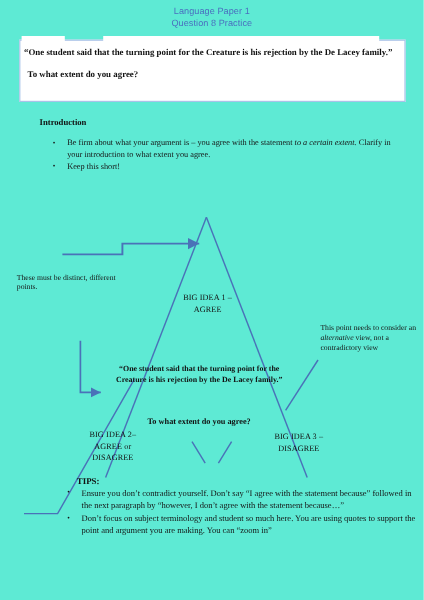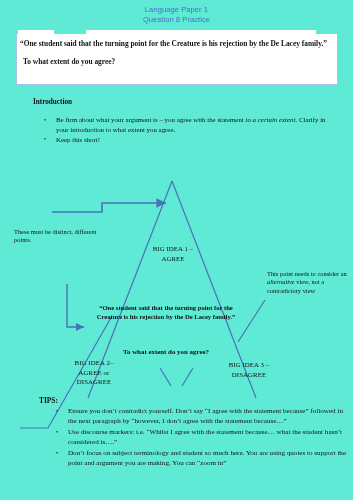--- a/index.html
+++ b/index.html
@@ -175,21 +175,21 @@
     line-height: 8.4px;
     color: #151515;
   }
   #annot-left  { left: 14px;  top: 228px; width: 96px; }
   #annot-right { left: 267px; top: 270px; width: 82px; }
   .annot i { font-style: italic; }
 
   
   .tips-heading {
     position: absolute;
-    left: 39px;
+    left: 64px;
     top: 396px;
     font-weight: bold;
     font-size: 7.4px;
     color: #111111;
   }
   .tips-list {
     position: absolute;
     left: 52px;
     top: 406px;
     width: 296px;
@@ -284,21 +284,17 @@
   <div class="annot" id="annot-right"><span>This point needs to consider an </span><i>alternative</i><span> view, not a contradictory view</span></div>
 
   <div class="tips-heading">TIPS:</div>
   <ul class="tips-list">
     <li>
       <span class="bullet">•</span>
       <span>Ensure you don’t contradict yourself. Don’t say “I agree with the statement because” followed in the next paragraph by “however, I don’t agree with the statement because…”</span>
     </li>
     <li>
       <span class="bullet">•</span>
-      <span>Use discourse markers: i.e. “Whilst I agree with the statement because… what the student hasn’t considered is….”</span>
-    </li>
-    <li>
-      <span class="bullet">•</span>
       <span>Don’t focus on subject terminology and student so much here. You are using quotes to support the point and argument you are making. You can “zoom in”</span>
     </li>
   </ul>
 
 </div>
 
 </body></html>

